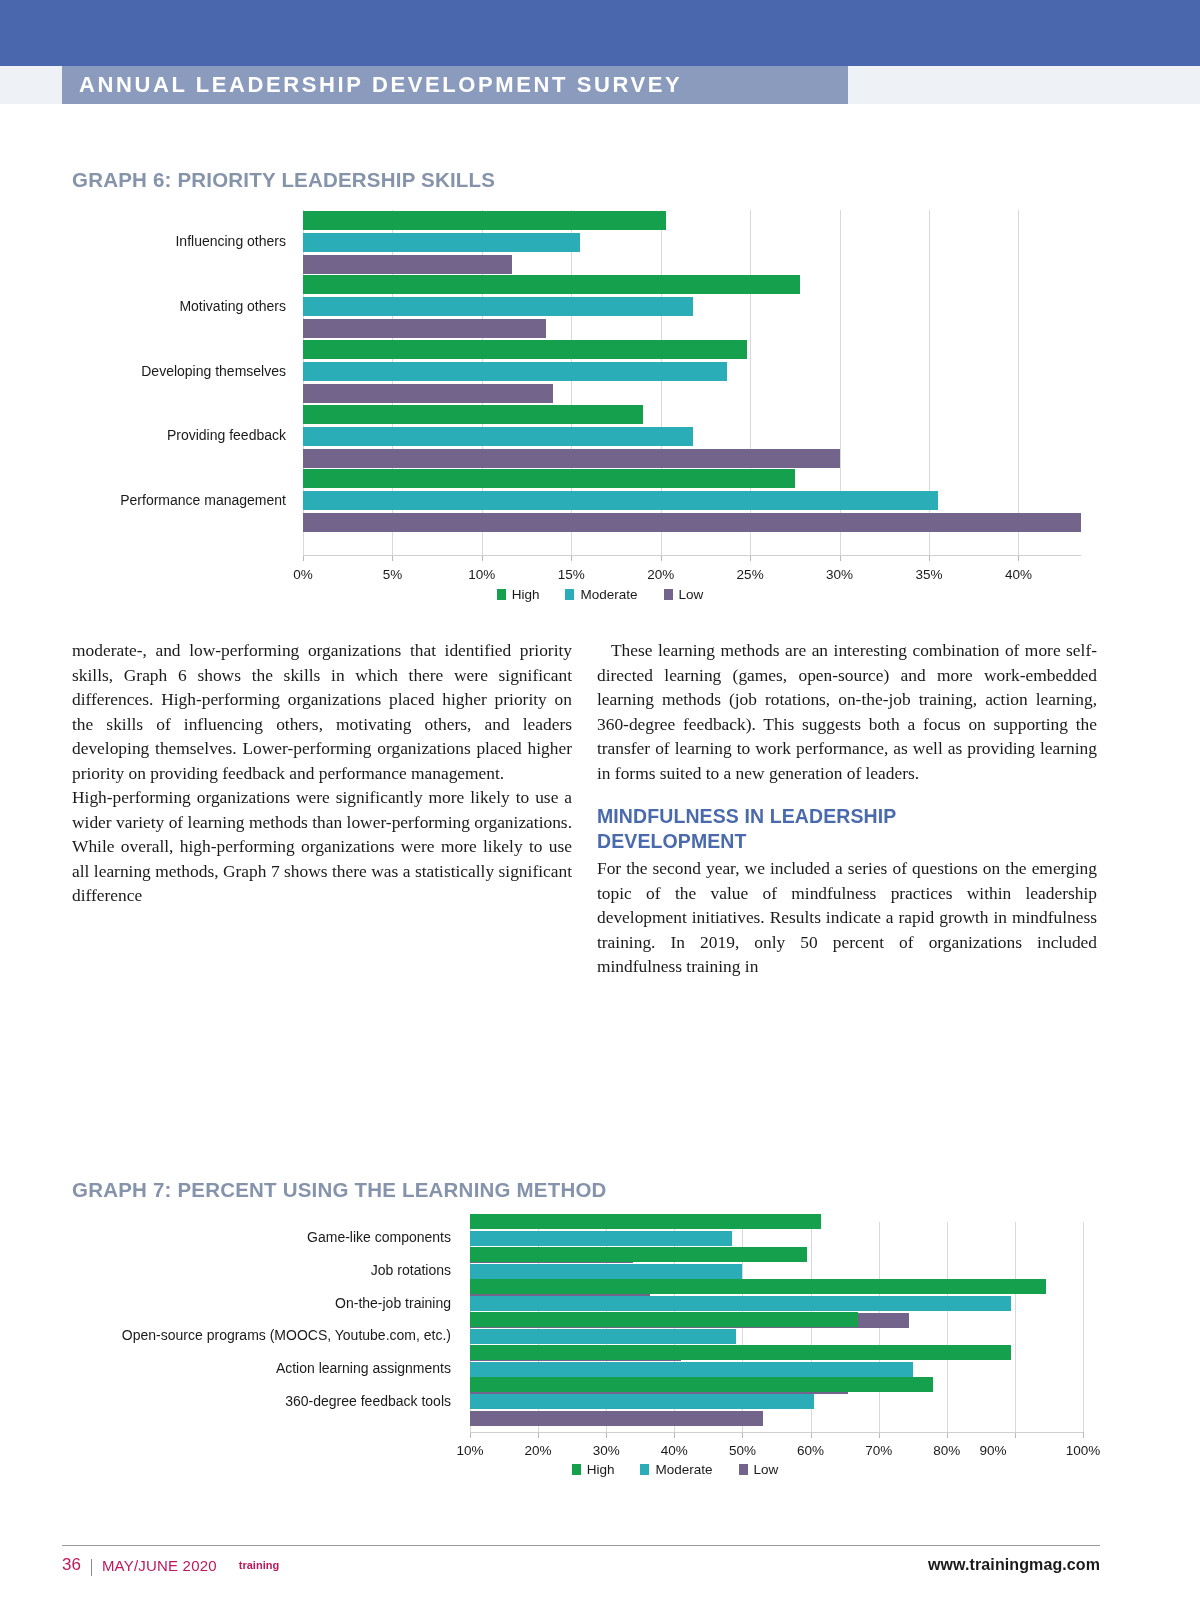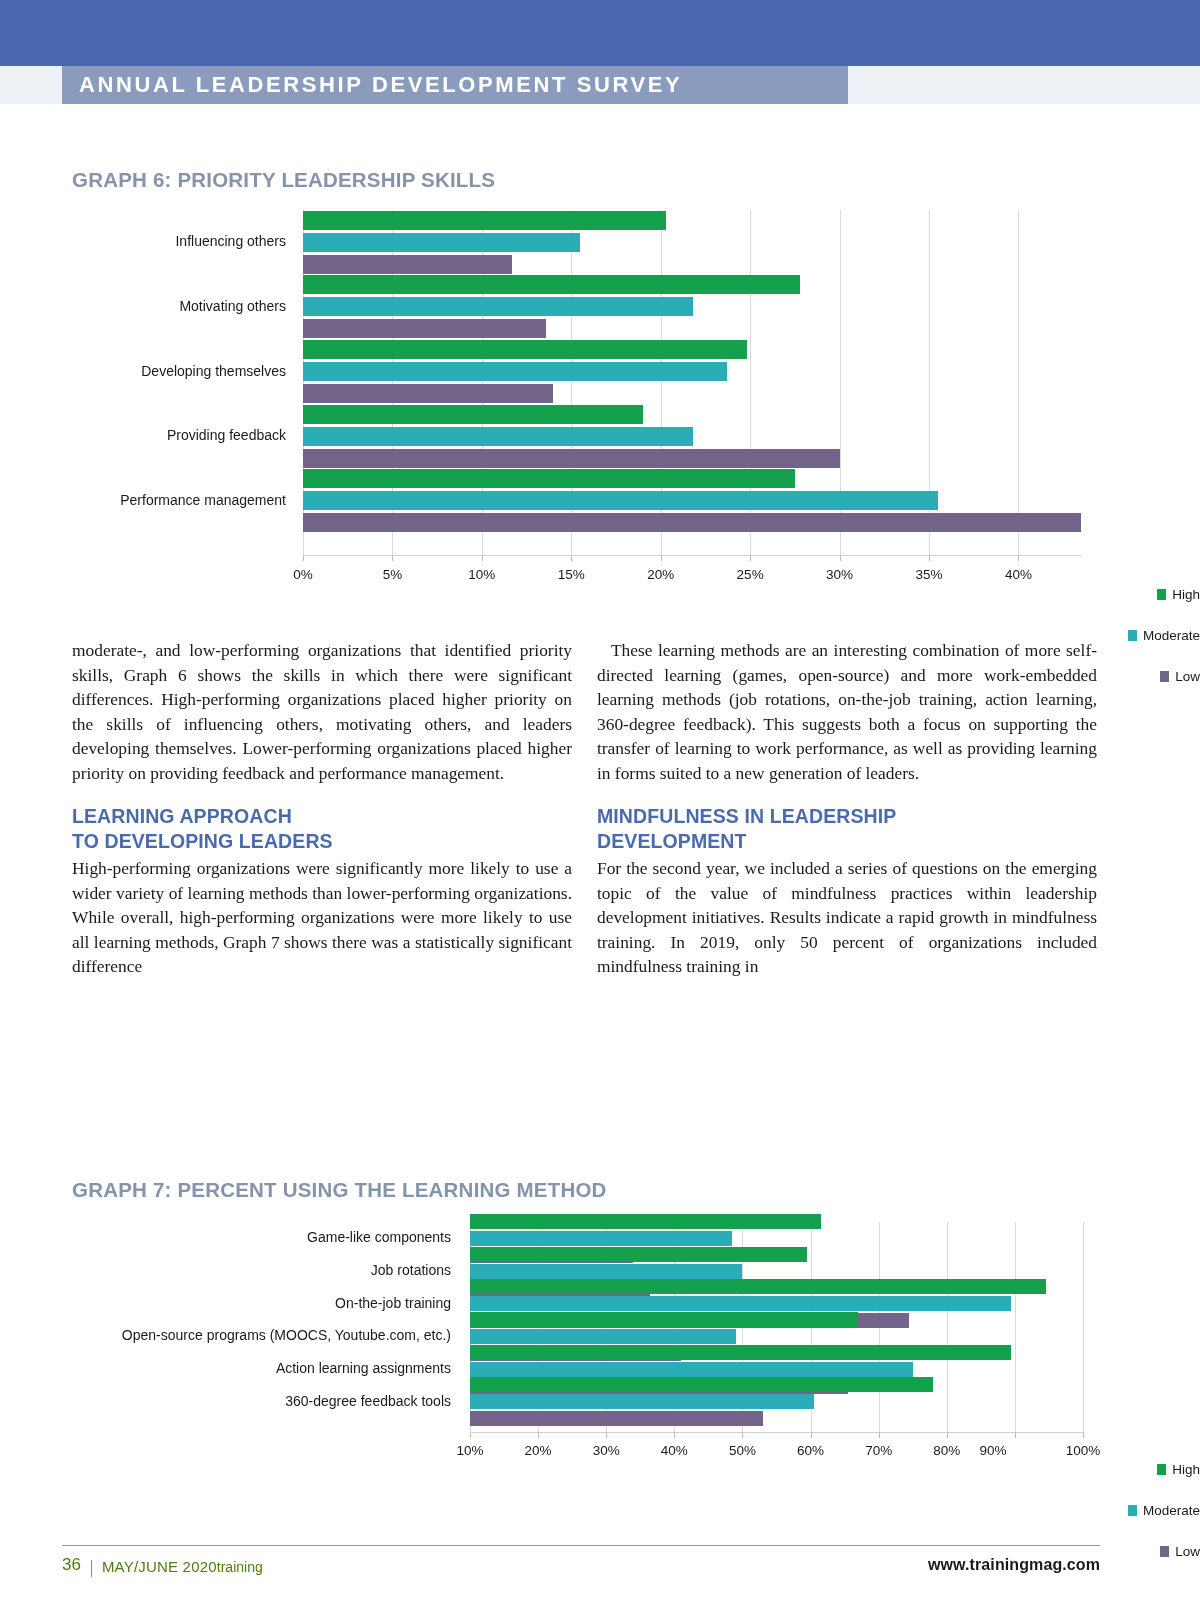--- a/index.html
+++ b/index.html
@@ -69,21 +69,20 @@
   .bar.moderate { background:#2badb8; }
   .bar.low { background:#73648c; }
 
   .legend {
     position:absolute;
     display:flex;
     align-items:flex-end;
     gap:26px;
     font-size:13.5px;
     color:#1a1a1a;
-    flex-direction:column;
   }
   .legend-item { display:flex; align-items:center; gap:6px; white-space:nowrap; }
   .legend-swatch { width:9px; height:11px; display:inline-block; }
   .legend-swatch.high { background:#15a04d; }
   .legend-swatch.moderate { background:#2badb8; }
   .legend-swatch.low { background:#73648c; }
 
   
   .col {
     position:absolute;
@@ -107,28 +106,28 @@
     margin-bottom:2px;
   }
 
   
   .footer {
     position:absolute; left:62px; top:1545px; width:1038px;
     border-top:1px solid #9a9a9a;
     padding-top:9px;
     display:flex; align-items:baseline; justify-content:space-between;
   }
-  .footer-left { display:flex; align-items:flex-end; font-size:16px; color:#4d7c0f; }
+  .footer-left { display:flex; align-items:center; font-size:16px; color:#be185d; }
   .footer-page { font-size:17px; }
   .footer-sep {
     display:inline-block; width:1px; height:17px; background:#8a8a8a;
     margin:0 10px; position:relative; top:2px;
   }
   .footer-issue { font-size:15px; letter-spacing:0.2px; }
-  .footer-brand { font-weight:normal; font-size:14px; margin-left:0; }
+  .footer-brand { font-weight:bold; font-size:11px; margin-left:22px; }
   .footer-url { font-size:16px; font-weight:bold; color:#1a1a1a; letter-spacing:0.1px; }
 </style>
 </head>
 <body>
 
 <div class="banner-blue"></div>
 <div class="banner-grey"></div>
 <div class="banner-bar">
   <span class="banner-title">ANNUAL LEADERSHIP DEVELOPMENT SURVEY</span>
 </div>
@@ -197,24 +196,20 @@
       </div>
       <div class="legend-item">
         <span class="legend-swatch low"></span>
         <span>Low</span>
       </div>
     </div>
   </div>
 
 <div class="col" style="left:72px; top:638px;">
   <p>moderate-, and low-performing organizations that identified priority skills, Graph 6 shows the skills in which there were significant differences. High-performing organizations placed higher priority on the skills of influencing others, motivating others, and leaders developing themselves. Lower-performing organizations placed higher priority on providing feedback and performance management.</p>
-  <div class="section-head">
-    <span>LEARNING APPROACH</span><br>
-    <span>TO DEVELOPING LEADERS</span>
-  </div>
   <p>High-performing organizations were significantly more likely to use a wider variety of learning methods than lower-performing organizations. While overall, high-performing organizations were more likely to use all learning methods, Graph 7 shows there was a statistically significant difference</p>
 </div>
 
 <div class="col" style="left:597px; top:638px;">
   <p class="indent">These learning methods are an interesting combination of more self-directed learning (games, open-source) and more work-embedded learning methods (job rotations, on-the-job training, action learning, 360-degree feedback). This suggests both a focus on supporting the transfer of learning to work performance, as well as providing learning in forms suited to a new generation of leaders.</p>
   <div class="section-head">
     <span>MINDFULNESS IN LEADERSHIP</span><br>
     <span>DEVELOPMENT</span>
   </div>
   <p>For the second year, we included a series of questions on the emerging topic of the value of mindfulness practices within leadership development initiatives. Results indicate a rapid growth in mindfulness training. In 2019, only 50 percent of organizations included mindfulness training in</p>

